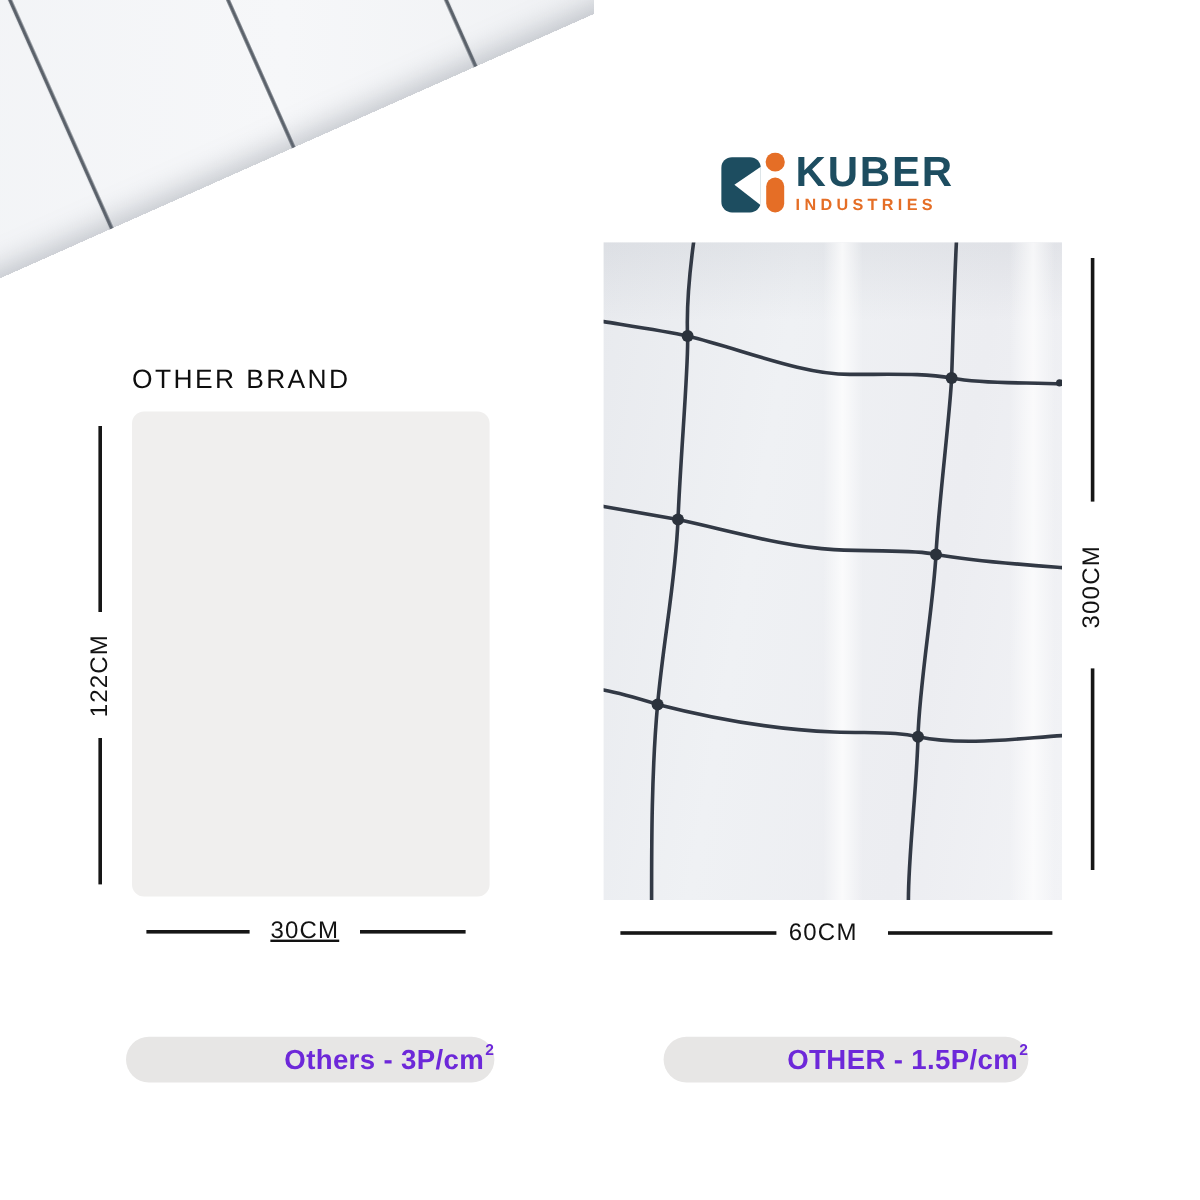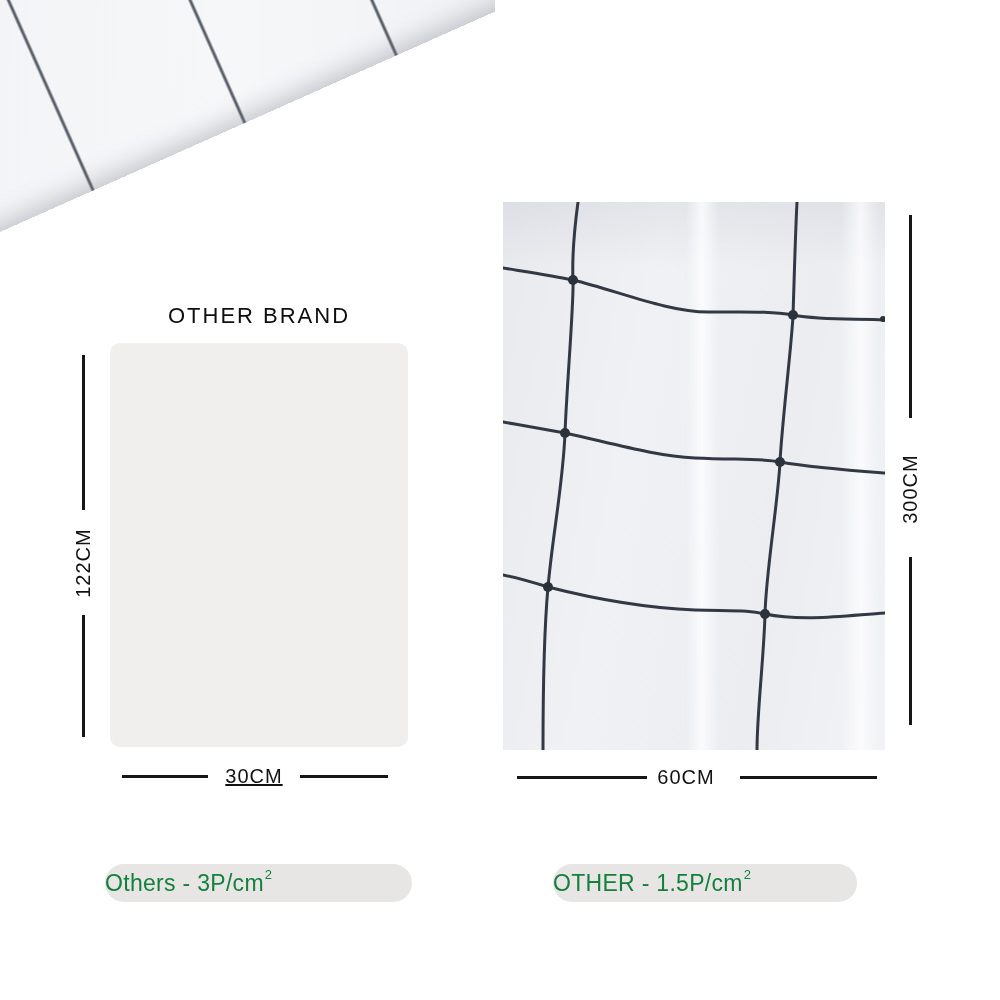--- a/index.html
+++ b/index.html
@@ -21,21 +21,21 @@
     box-shadow:inset 0 -18px 24px -12px rgba(110,117,130,.40);
   }
 
   
   .logo{position:absolute;left:601px;top:127px;display:flex;gap:8px;align-items:flex-start;}
   .logo-icon{display:block;margin-top:0;}
   .logo-brand{font-size:35px;font-weight:bold;color:var(--logo_teal);letter-spacing:1.5px;line-height:33px;}
   .logo-sub{font-size:13.5px;font-weight:bold;color:var(--logo_orange);letter-spacing:3.6px;margin-top:3px;}
 
   
-  .other-title{position:absolute;left:110px;top:303px;width:298px;text-align:center;
+  .other-title{position:absolute;left:110px;top:303px;width:298px;
     font-size:22px;letter-spacing:2px;color:#0e0e0e;line-height:26px;}
   .other-rect{position:absolute;left:110px;top:343px;width:298px;height:404px;
     background:var(--sheet_gray);border-radius:10px;}
 
   
   .photo-r{
     position:absolute;left:503px;top:202px;width:382px;height:548px;
     background:
       linear-gradient(90deg, rgba(255,255,255,0) 0px, rgba(255,255,255,0) 183px, rgba(255,255,255,.75) 199px, rgba(255,255,255,0) 216px, rgba(255,255,255,0) 338px, rgba(255,255,255,.7) 358px, rgba(255,255,255,0) 376px),
       linear-gradient(180deg, rgba(118,126,140,.10) 0%, rgba(118,126,140,0) 12%),
@@ -46,35 +46,47 @@
   
   .dim-line{position:absolute;background:var(--dimension_black);}
   .dim-line.v{width:2.5px;}
   .dim-line.h{height:2.5px;}
   .dim-label{position:absolute;width:100px;height:26px;display:flex;align-items:center;justify-content:center;
     font-size:20px;letter-spacing:1px;color:#121212;white-space:nowrap;}
   .dim-label.rot{transform:rotate(-90deg);}
 
   
   .pill{position:absolute;height:38px;background:var(--pill_gray);border-radius:19px;
-    display:flex;align-items:center;justify-content:flex-start;font-size:23px;color:#15803d;
-    letter-spacing:.3px;}
+    display:flex;align-items:center;justify-content:flex-end;font-size:23px;color:#6d28d9;
+    letter-spacing:.3px;font-weight:bold;}
   .pill sup{font-size:13px;position:relative;top:-8px;margin-left:1px;line-height:0;}
   .pill-left{left:105px;top:864px;width:307px;}
   .pill-right{left:553px;top:864px;width:304px;}
 </style>
 </head>
 <body>
 
 <div class="canvas">
 
   <div class="photo-tl">
     <div class="sheet-tl"></div>
   </div>
 
+  <div class="logo">
+    <svg class="logo-icon" width="54" height="52" viewBox="0 0 54 52">
+      <rect x="0" y="4" width="33" height="46" rx="9" fill="#1d4d60"></rect>
+      <polygon points="33,12 11,27 33,44" fill="#ffffff"></polygon>
+      <circle cx="45" cy="8" r="8" fill="#e56e26"></circle>
+      <rect x="37.5" y="21" width="15" height="29" rx="7.5" fill="#e56e26"></rect>
+    </svg>
+    <div class="logo-text">
+      <div class="logo-brand">KUBER</div>
+      <div class="logo-sub">INDUSTRIES</div>
+    </div>
+  </div>
 
   <div class="other-title">OTHER BRAND</div>
   <div class="other-rect"></div>
 
   <div class="dim-line v" style="left:82px;top:355px;height:155px;"></div>
   <div class="dim-label rot" style="left:33px;top:550px;">122CM</div>
   <div class="dim-line v" style="left:82px;top:615px;height:122px;"></div>
 
   <div class="dim-line h" style="left:122px;top:775px;width:86px;"></div>
   <div class="dim-label" style="left:204px;top:763px;text-decoration:underline;">30CM</div>

